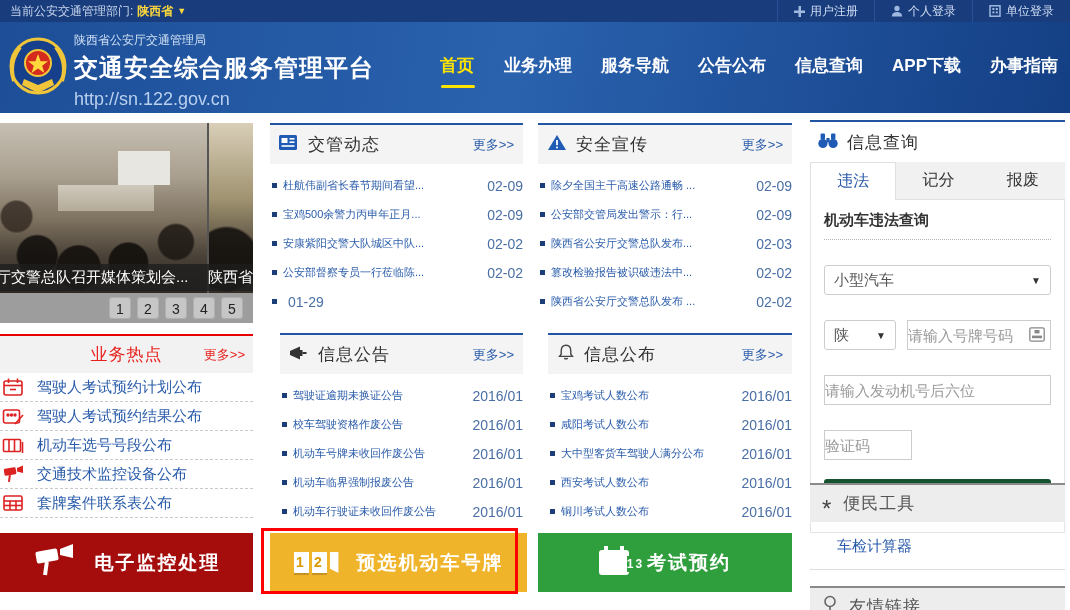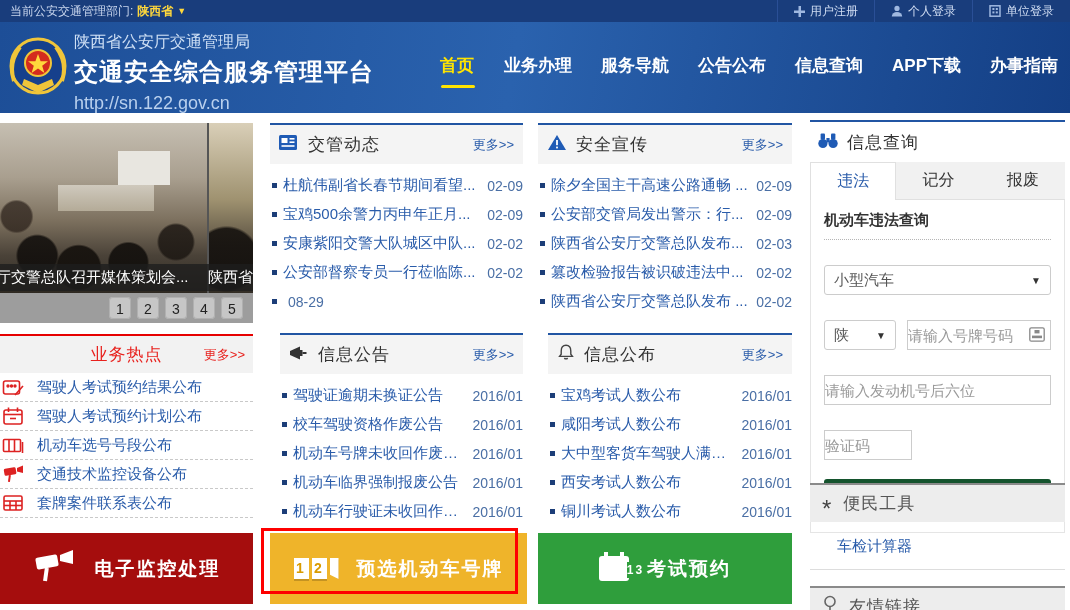--- a/index.html
+++ b/index.html
@@ -15,21 +15,21 @@
   .topbar-right{margin-left:auto;display:flex;align-items:stretch;height:100%;}
   .top-link{display:flex;align-items:center;gap:5px;padding:0 16px;color:#cfdcf2;
             border-left:1px solid #2a4f96;cursor:pointer;}
   .top-link .glyph{display:flex;align-items:center;}
 
   
   .header{position:absolute;top:22px;left:0;right:0;height:91px;
           background:linear-gradient(100deg,#1d4e97 0%,#2a62ae 48%,#143f85 100%);}
   .logo{position:absolute;left:8px;top:15px;}
   .brand{position:absolute;left:74px;top:10px;color:#fff;}
-  .brand-org{font-size:16px;color:#cfe0f5;}
+  .brand-org{font-size:12px;color:#cfe0f5;}
   .brand-title{font-size:24px;font-weight:bold;letter-spacing:1px;margin-top:3px;}
   .brand-url{font-size:18px;color:#b9d0ee;margin-top:5px;}
   .nav{position:absolute;right:12px;top:32px;display:flex;gap:29px;}
   .nav-item{color:#fff;font-size:17px;font-weight:bold;cursor:pointer;}
   .nav-item.active{color:#ffe400;}
   .nav-item.active::after{content:"";display:block;height:3px;background:#ffe400;
                           margin-top:8px;border-radius:2px;width:34px;margin-left:1px;}
 
   
   .col{position:absolute;top:123px;}
@@ -80,21 +80,21 @@
   .col2,.col3{height:410px;position:absolute;}
   .news{border-top:2px solid #2155a3;}
   .sec2{position:absolute;top:210px;left:10px;right:0;}
   .news-header{height:39px;background:#f4f4f4;display:flex;align-items:center;
                gap:9px;padding:0 9px;}
   .news-title{font-size:17px;color:#333;flex:1;letter-spacing:1px;}
   .more{color:#2a5caa;font-size:13px;cursor:pointer;}
   .news-list{padding-top:7px;}
   .news-row{height:29px;display:flex;align-items:center;cursor:pointer;}
   .bullet{width:5px;height:5px;background:#1c3e78;margin:0 6px 0 2px;flex:none;}
-  .news-text{flex:1;color:#2a5caa;font-size:15px;white-space:nowrap;overflow:hidden;
+  .news-text{flex:1;color:#2a5caa;font-size:11px;white-space:nowrap;overflow:hidden;
              text-overflow:ellipsis;}
   .news-date{color:#4a6fa5;font-size:14px;margin-left:5px;flex:none;}
 
   
   .qp{border-top:2px solid #2155a3;}
   .qp-header{height:40px;display:flex;align-items:center;gap:9px;padding:0 8px;}
   .qp-title{font-size:17px;color:#333;letter-spacing:1px;}
   .qp-tabs{display:flex;height:38px;}
   .tab{flex:1;display:flex;align-items:center;justify-content:center;font-size:16px;
        color:#333;background:#f1f1f1;border-bottom:1px solid #e0e0e0;cursor:pointer;}
@@ -124,21 +124,21 @@
   
   .tools{position:absolute;top:363px;left:0;right:0;border-top:2px solid #8a8a8a;}
   .tools-header{height:37px;background:#ededed;display:flex;align-items:center;gap:11px;
                 padding:0 12px;color:#555;font-size:17px;letter-spacing:1px;}
   .star-glyph{font-size:24px;color:#444;line-height:10px;margin-top:10px;}
   .tool-link{display:block;padding:15px 0 13px 27px;color:#2a5caa;font-size:15px;
              border-bottom:1px solid #ddd;cursor:pointer;}
   .friends{position:absolute;top:466px;left:0;right:0;border-top:2px solid #8a8a8a;}
 
   
-  .banner{position:absolute;top:533px;height:71px;display:flex;align-items:center;
+  .banner{position:absolute;top:533px;height:59px;display:flex;align-items:center;
           justify-content:center;gap:18px;color:#fff;font-size:19px;font-weight:bold;
           letter-spacing:2px;cursor:pointer;}
   .banner1{left:0;width:253px;background:#a50d0d;}
   .banner2{left:270px;width:257px;background:#efb42a;}
   .banner3{left:538px;width:254px;background:#2f9e3c;}
   .digits{display:flex;gap:3px;align-items:flex-start;}
   .digit{width:15px;height:21px;background:#fff;color:#d99b00;font-size:14px;font-weight:bold;
          text-align:center;line-height:21px;box-shadow:0 2px 0 rgba(0,0,0,.18);}
   .digit-half{width:9px;height:21px;background:#fff;clip-path:polygon(0 0,100% 0,100% 100%,0 78%);
               box-shadow:0 2px 0 rgba(0,0,0,.18);}
@@ -241,40 +241,40 @@
     </div>
 
     <div class="hot">
       <div class="hot-header">
         <div class="hot-title">业务热点</div>
         <div class="hot-more">更多&gt;&gt;</div>
       </div>
       <div class="hot-item">
         <span class="hot-icon">
           <svg width="22" height="20" viewBox="0 0 22 20" fill="none" stroke="#d22" stroke-width="1.6">
+              <rect x="2" y="4" width="18" height="14" rx="2"></rect>
+              <line x1="6.5" y1="1.5" x2="6.5" y2="6"></line>
+              <line x1="15.5" y1="1.5" x2="15.5" y2="6"></line>
+              <line x1="2" y1="8.5" x2="20" y2="8.5"></line>
+              <line x1="8" y1="12.5" x2="14" y2="12.5"></line>
+            </svg>
+        </span>
+        <span class="hot-text">驾驶人考试预约计划公布</span>
+      </div>
+      <div class="hot-item">
+        <span class="hot-icon">
+          <svg width="22" height="20" viewBox="0 0 22 20" fill="none" stroke="#d22" stroke-width="1.6">
               <rect x="1.5" y="4" width="16" height="13" rx="2"></rect>
               <circle cx="6" cy="9" r="0.9" fill="#d22"></circle>
               <circle cx="9.5" cy="9" r="0.9" fill="#d22"></circle>
               <circle cx="13" cy="9" r="0.9" fill="#d22"></circle>
               <line x1="21" y1="9" x2="13" y2="18"></line>
             </svg>
         </span>
         <span class="hot-text">驾驶人考试预约结果公布</span>
-      </div>
-      <div class="hot-item">
-        <span class="hot-icon">
-          <svg width="22" height="20" viewBox="0 0 22 20" fill="none" stroke="#d22" stroke-width="1.6">
-              <rect x="2" y="4" width="18" height="14" rx="2"></rect>
-              <line x1="6.5" y1="1.5" x2="6.5" y2="6"></line>
-              <line x1="15.5" y1="1.5" x2="15.5" y2="6"></line>
-              <line x1="2" y1="8.5" x2="20" y2="8.5"></line>
-              <line x1="8" y1="12.5" x2="14" y2="12.5"></line>
-            </svg>
-        </span>
-        <span class="hot-text">驾驶人考试预约计划公布</span>
       </div>
       <div class="hot-item">
         <span class="hot-icon">
           <svg width="22" height="20" viewBox="0 0 22 20" fill="none" stroke="#d22" stroke-width="1.6">
               <rect x="1.5" y="4.5" width="17" height="12" rx="1"></rect>
               <line x1="7" y1="4.5" x2="7" y2="16.5"></line>
               <line x1="12.5" y1="4.5" x2="12.5" y2="16.5"></line>
               <line x1="20.5" y1="7" x2="20.5" y2="18"></line>
             </svg>
         </span>
@@ -338,21 +338,21 @@
             <span class="news-text">安康紫阳交警大队城区中队...</span>
             <span class="news-date">02-02</span>
           </div>
         <div class="news-row">
             <span class="bullet"></span>
             <span class="news-text">公安部督察专员一行莅临陈...</span>
             <span class="news-date">02-02</span>
           </div>
         <div class="news-row">
             <span class="bullet"></span>
-            <span class="news-date">08-29</span>
+            <span class="news-date">01-29</span>
           </div>
       </div>
     </div>
 
     <div class="news sec2">
       <div class="news-header">
         <span>
           <svg width="20" height="16">
               <polygon points="1,6 11,1.5 11,14.5 1,10" fill="#333"></polygon>
               <rect x="11" y="5" width="2.5" height="6" fill="#333"></rect>

